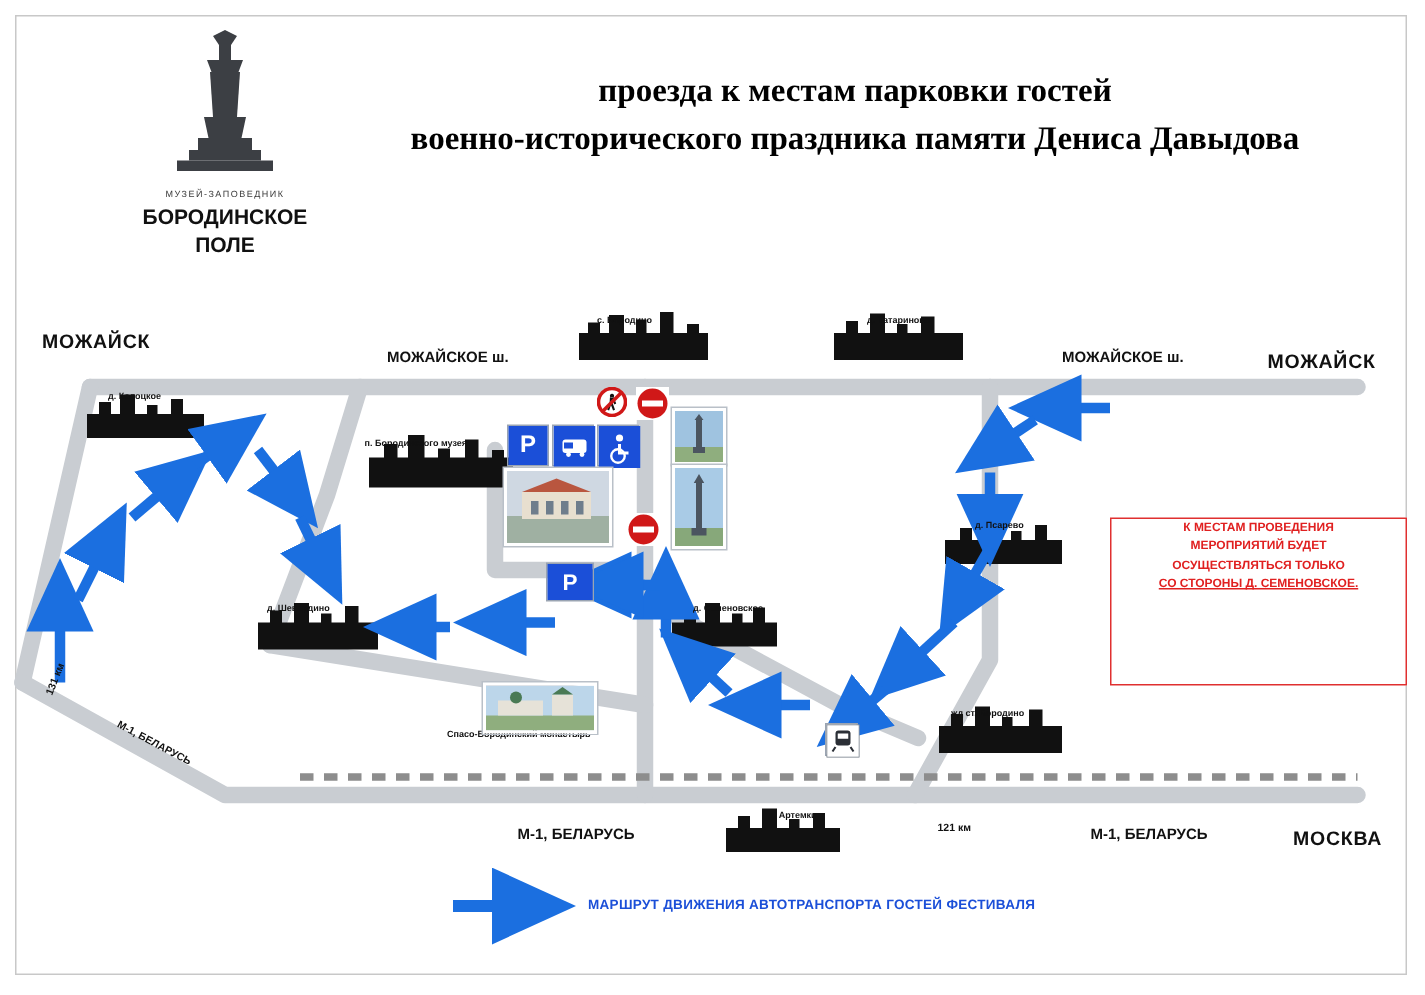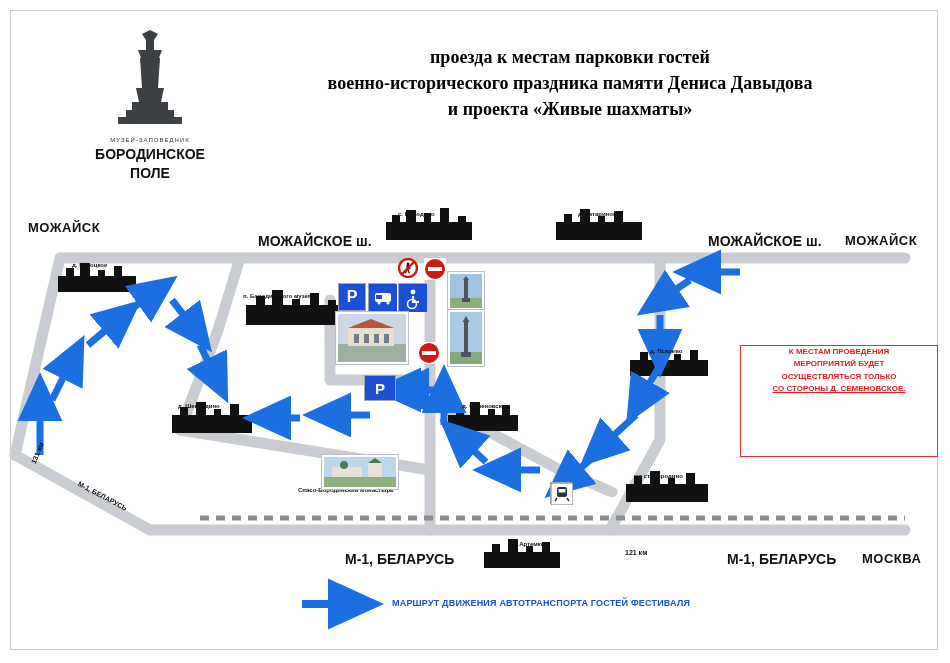--- a/index.html
+++ b/index.html
@@ -1,33 +1,33 @@
 <!DOCTYPE html>
 <html><head>
 <meta charset="utf-8">
 <style>
   html,body{margin:0;padding:0;background:#fff;}
   body{width:950px;height:663px;font-family:"Liberation Serif",serif;position:relative;overflow:hidden;}
   #map{position:absolute;left:0;top:0;width:950px;height:663px;}
   .frame{position:absolute;left:10px;top:10px;width:928px;height:640px;border:1px solid #c8c8c8;box-sizing:border-box;}
 
   
-  .logo{position:absolute;left:80px;top:28px;width:140px;text-align:center;}
+  .logo{position:absolute;left:80px;top:18px;width:140px;text-align:center;}
   .logo .mon{width:100%;height:108px;display:block;}
   .logo .sub{font-family:"Liberation Sans",sans-serif;font-size:6px;letter-spacing:1px;color:#3a3a3a;margin-top:1px;}
   .logo .nm{font-family:"Liberation Sans",sans-serif;font-weight:bold;font-size:14px;color:#111;line-height:1.15;margin-top:3px;}
 
   .title{position:absolute;left:250px;top:44px;width:640px;text-align:center;color:#000;}
   .title .l1{font-size:20px;font-weight:bold;letter-spacing:1px;margin-bottom:5px;}
-  .title .l{font-size:18px;font-weight:bold;line-height:1.45;}
+  .title .l{font-size:22px;font-weight:bold;line-height:1.45;}
 
   
   .lbl{position:absolute;font-family:"Liberation Sans",sans-serif;font-weight:bold;color:#111;white-space:nowrap;}
   .lbl.big{font-size:13px;letter-spacing:.5px;}
-  .lbl.med{font-size:14px;}
+  .lbl.med{font-size:10px;}
   .lbl.sm{font-size:7px;font-weight:bold;}
   .lbl.tiny{font-size:6px;font-weight:bold;}
 
   
   .notice{position:absolute;left:740px;top:345px;width:196px;height:110px;border:1.5px solid #e03030;background:#fff;}
   .notice .t{font-family:"Liberation Sans",sans-serif;font-weight:bold;color:#e02020;font-size:8px;text-align:center;line-height:1.55;padding:8px 4px 0 4px;}
   .notice .u{text-decoration:underline;}
 
   
   .legend{position:absolute;left:316px;top:594px;width:430px;height:22px;}
@@ -130,21 +130,20 @@
     </g>
   </svg>
   <div class="sub">МУЗЕЙ-ЗАПОВЕДНИК</div>
   <div class="nm">БОРОДИНСКОЕ</div>
   <div class="nm">ПОЛЕ</div>
 </div>
 
 <div class="title">
   <div class="l">проезда к местам парковки гостей</div>
   <div class="l">военно-исторического праздника памяти Дениса Давыдова</div>
-  <div class="l">и проекта «Живые шахматы»</div>
 </div>
 
 <div class="lbl big" style="left:28px;top:220px;">МОЖАЙСК</div>
 <div class="lbl big" style="left:845px;top:233px;">МОЖАЙСК</div>
 <div class="lbl big" style="left:862px;top:551px;">МОСКВА</div>
 <div class="lbl med" style="left:258px;top:233px;">МОЖАЙСКОЕ ш.</div>
 <div class="lbl med" style="left:708px;top:233px;">МОЖАЙСКОЕ ш.</div>
 <div class="lbl med" style="left:345px;top:551px;">М-1, БЕЛАРУСЬ</div>
 <div class="lbl med" style="left:727px;top:551px;">М-1, БЕЛАРУСЬ</div>
 <div class="lbl sm" style="left:625px;top:549px;">121 км</div>

